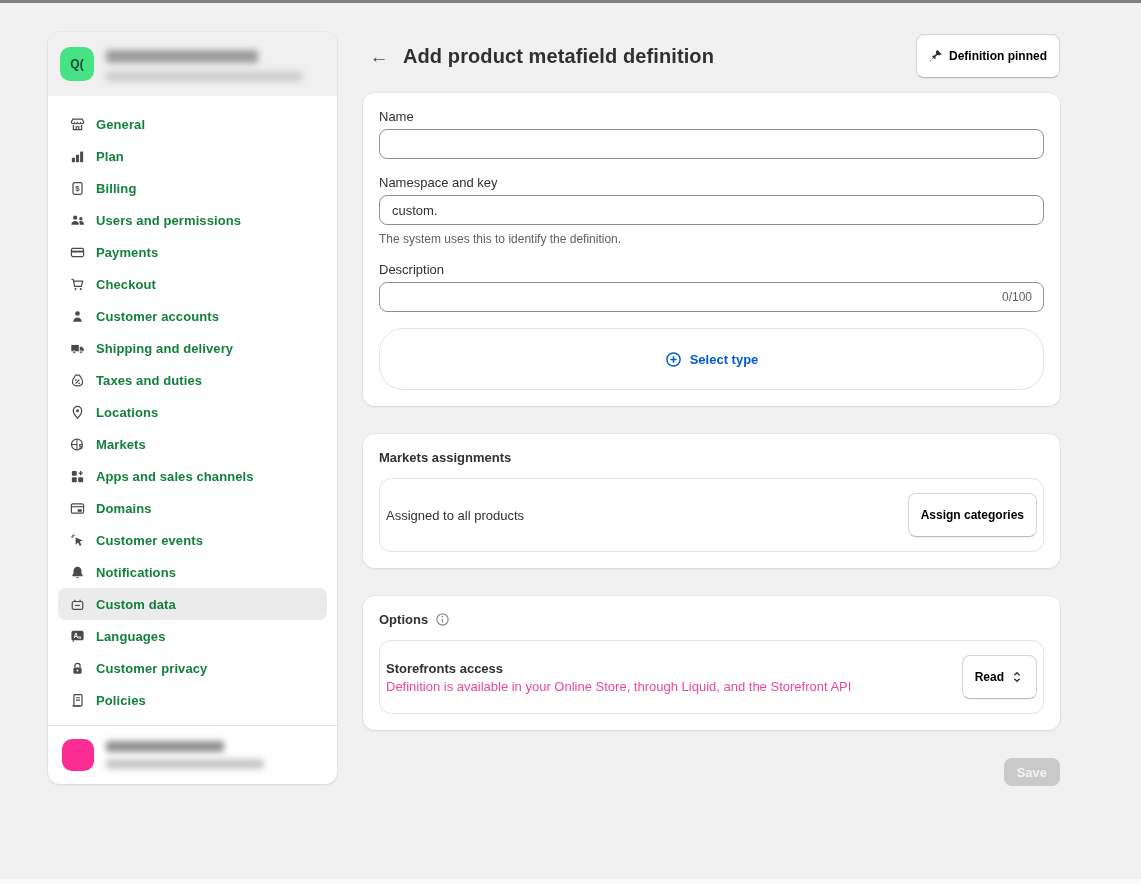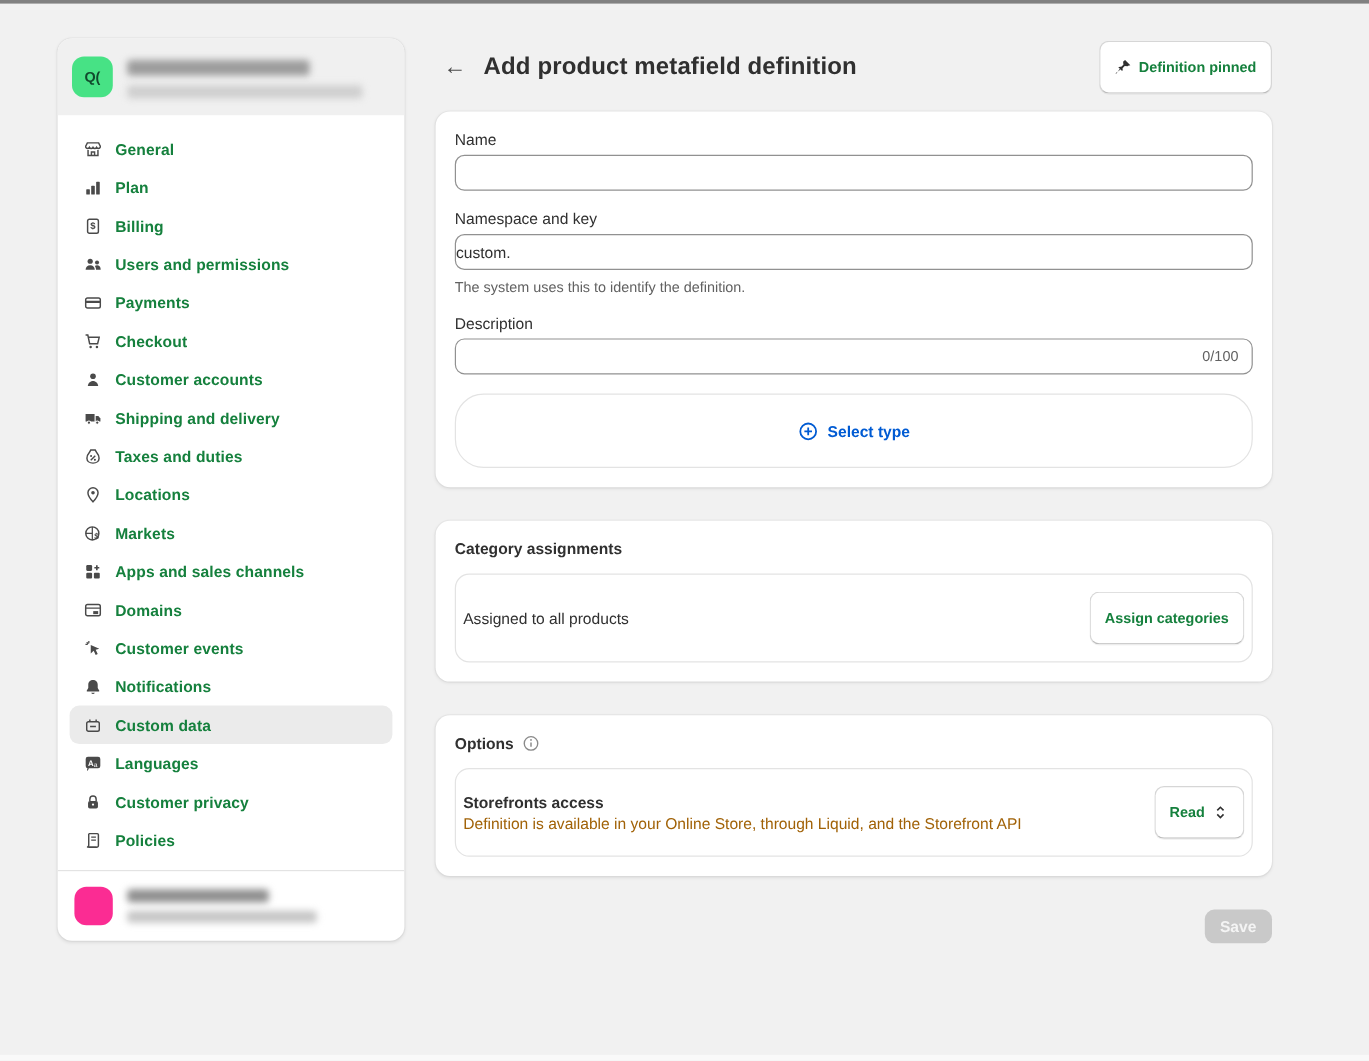--- a/index.html
+++ b/index.html
@@ -55,55 +55,55 @@
   .back-btn {
     width:28px; height:28px; border:none; background:transparent; cursor:pointer;
     font-size:19px; color:#4a4a4a; line-height:1; display:flex; align-items:center; justify-content:center;
     margin-left:2px;
   }
   .page-title { font-size:20px; font-weight:700; color:#303030; margin-left:10px; letter-spacing:.1px; }
   .spacer { flex:1; }
   .btn {
     display:inline-flex; align-items:center; gap:6px; height:44px; padding:0 12px;
     background:#fff; border:1px solid #d6d6d6; border-bottom-color:#bdbdbd; border-radius:8px;
-    font-size:12px; font-weight:600; color:#15803d; cursor:pointer;
+    font-size:12px; font-weight:600; color:#000000; cursor:pointer;
     box-shadow:0 1px 0 rgba(0,0,0,.05); font-family:inherit;
   }
   .card {
     background:#fff; border-radius:12px; padding:16px;
     box-shadow:0 1px 3px rgba(0,0,0,.08), 0 0 0 1px rgba(0,0,0,.03);
     margin-bottom:28px;
   }
   .field-label { font-size:13px; color:#303030; margin-bottom:5px; }
   .field-wrap { position:relative; margin-bottom:16px; }
   .field-wrap.last { margin-bottom:12px; }
   .text-input {
     width:100%; height:30px; border:1px solid #919191; border-radius:8px;
-    padding:0 0; font-size:13px; color:#303030; background:#fff; outline:none;
+    padding:0 12px; font-size:13px; color:#303030; background:#fff; outline:none;
     font-family:inherit;
   }
   .char-counter {
     position:absolute; right:12px; top:50%; transform:translateY(-50%);
     font-size:12px; color:#616161; pointer-events:none;
   }
   .help-text { font-size:12px; color:#616161; margin-top:7px; }
   .select-type-box {
     margin-top:16px; border:1px solid #e3e3e3; border-radius:24px; height:62px;
     display:flex; align-items:center; justify-content:center; gap:8px; cursor:pointer; background:#fff;
   }
   .select-type-label { font-size:13px; font-weight:600; color:#005bd3; }
   .card-title { font-size:13px; font-weight:700; color:#303030; }
   .card-title-row { display:flex; align-items:center; gap:7px; margin-bottom:13px; }
   .inner-row {
     border:1px solid #e3e3e3; border-radius:12px; padding:14px 6px;
     display:flex; align-items:center; gap:12px;
   }
   .inner-row-text { font-size:13px; color:#303030; }
   .row-title { font-size:13px; font-weight:600; color:#303030; margin-bottom:3px; }
-  .row-desc { font-size:13px; color:#a16207; }
+  .row-desc { font-size:13px; color:#ec4899; }
   .save-row { display:flex; justify-content:flex-end; margin-top:17px; }
   .save-btn {
     height:28px; padding:0 13px; border:none; border-radius:8px;
     background:#c9c9c9; color:#f4f4f4; font-size:13px; font-weight:700;
     cursor:default; font-family:inherit;
   }
   .info-icon svg { width:15px; height:15px; display:block; }
   .plus-icon svg { width:17px; height:17px; display:block; }
   .pin-icon svg, .updown-icon svg { width:14px; height:14px; display:block; }
 </style>
@@ -359,21 +359,21 @@
             <circle cx="8" cy="8" r="6.2" fill="none" stroke="#005bd3" stroke-width="1.4"></circle>
             <path d="M8 5v6M5 8h6" stroke="#005bd3" stroke-width="1.4"></path>
           </svg>
       </span>
       <span class="select-type-label">Select type</span>
     </div>
   </section>
 
   <section class="card">
     <div class="card-title-row">
-      <span class="card-title">Category assignments</span>
+      <span class="card-title">Markets assignments</span>
     </div>
     <div class="inner-row">
       <span class="inner-row-text">Assigned to all products</span>
       <span class="spacer"></span>
       <button class="btn">Assign categories</button>
     </div>
   </section>
 
   <section class="card">
     <div class="card-title-row">

